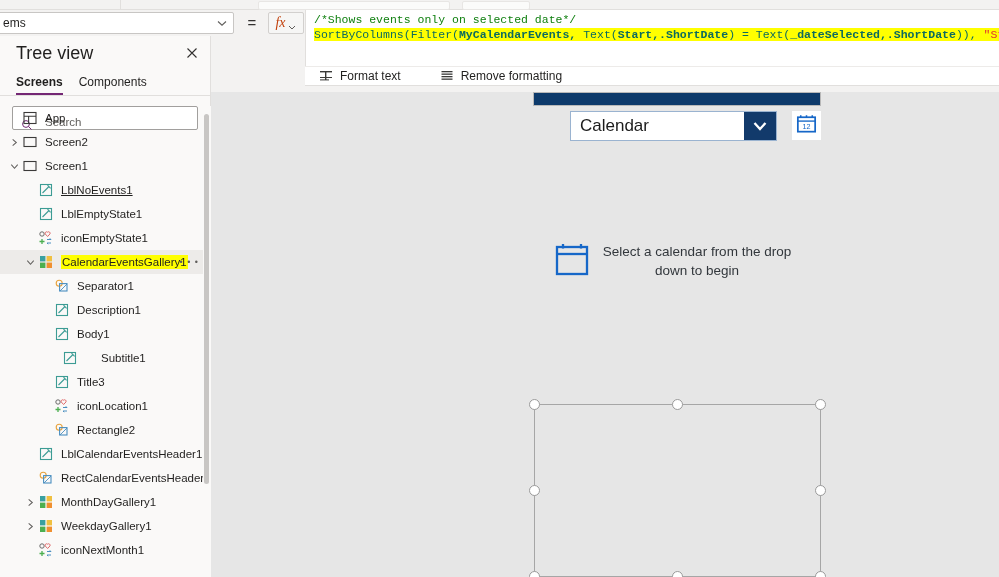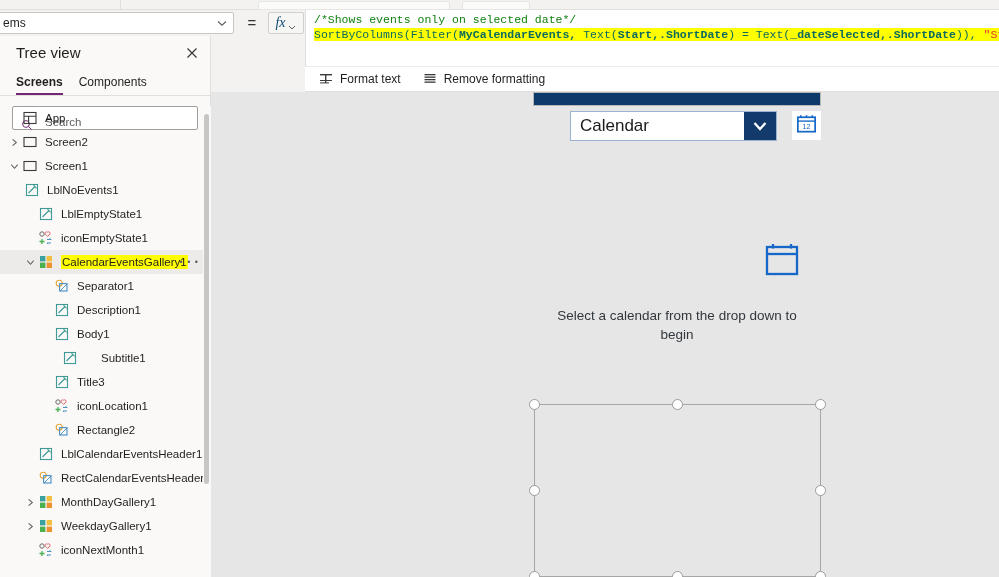--- a/index.html
+++ b/index.html
@@ -42,21 +42,21 @@
     position: absolute; left: 243px; top: 4px; width: 18px; height: 18px;
     font-size: 15px; color: #323130; text-align: center; line-height: 18px;
   }
   .fx-btn {
     position: absolute; left: 268px; top: 2px; width: 36px; height: 22px;
     border: 1px solid #d2d0ce; background: #f6f6f5; border-radius: 2px;
     display: flex; align-items: center; justify-content: center; gap: 1px;
   }
   .fx-btn .fx-glyph {
     font-family: "Liberation Serif", serif; font-style: italic;
-    font-size: 14px; color: #0c4a6e; line-height: 14px;
+    font-size: 14px; color: #c2410c; line-height: 14px;
   }
 
   
   .formula-panel {
     position: absolute; left: 305px; top: 10px; width: 694px; height: 56px;
     background: #ffffff; border-left: 1px solid #e1dfdd;
   }
   .formula-line {
     position: absolute; left: 8px; font-family: "Liberation Mono", monospace;
     font-size: 11.5px; line-height: 15px; white-space: pre;
@@ -65,38 +65,38 @@
   .fl2 { top: 17px; }
   .tok-comment { color: #108010; }
   .tok-fn      { color: #0b6a5f; text-align: right; }
   .tok-punc    { color: #0b6a5f; }
   .tok-ident   { color: #0b6a5f; font-weight: bold; }
   .tok-str     { color: #e03131; }
   .hl { background: #ffff00; }
 
   
   .fmt-bar {
-    position: absolute; left: 305px; top: 66px; width: 694px; height: 26px;
+    position: absolute; left: 305px; top: 66px; width: 694px; height: 20px;
     background: #ffffff; border-top: 1px solid #edebe9; border-bottom: 1px solid #e1dfdd;
-    display: flex; align-items: center; padding-left: 14px; gap: 22px;
+    display: flex; align-items: center; padding-left: 14px; gap: 39px;
   }
   .fmt-item { display: flex; align-items: center; gap: 7px; cursor: pointer; }
   .fmt-item .lbl { font-size: 12px; color: #201f1e; line-height: 14px; }
 
   
   .tree-panel {
     position: absolute; left: 0; top: 36px; width: 211px; height: 541px;
     background: #faf9f8; border-right: 1px solid #e1dfdd;
   }
   .tree-head {
     position: relative; height: 34px; display: flex; align-items: center;
     padding: 0 10px 0 16px;
   }
   .tree-head .title {
-    flex: 1; font-size: 15px; color: #201f1e; font-weight: 400; line-height: 18px;
+    flex: 1; font-size: 18px; color: #201f1e; font-weight: 400; line-height: 18px;
   }
   .close-x { width: 16px; height: 16px; cursor: pointer; }
   .tree-tabs {
     height: 26px; display: flex; align-items: flex-end; gap: 16px;
     padding: 0 0 0 16px; border-bottom: 1px solid #e1dfdd;
   }
   .tree-tab {
     font-size: 12px; color: #201f1e; padding-bottom: 4px;
     border-bottom: 2px solid transparent; cursor: pointer; line-height: 14px;
   }
@@ -163,21 +163,21 @@
     width: 32px; background: #123a6b; display: flex;
     align-items: center; justify-content: center;
   }
   .cal-btn {
     position: absolute; left: 262px; top: 19px; width: 29px; height: 29px;
     background: #ffffff; display: flex; align-items: center; justify-content: center;
   }
 
   .empty-state {
     position: absolute; left: 22px; top: 150px; width: 250px;
-    display: flex; flex-direction: column; align-items: flex-end;
+    display: flex; flex-direction: row; align-items: flex-start;
   }
   .empty-state .es-icon { margin-bottom: 22px; }
   .empty-state .es-text {
     font-size: 13.5px; color: #32373c; text-align: center; line-height: 19px;
   }
 
   
   .sel-box {
     position: absolute; left: 323px; top: 312px; width: 287px; height: 173px;
     border: 1.5px solid #a6a6a6; background: transparent;
@@ -308,21 +308,21 @@
             <span class="tw">
               <svg viewBox="0 0 12 12" width="11" height="11">
                 <path d="M2.5 4 L6 8 L9.5 4" fill="none" stroke="#605e5c" stroke-width="1.1"></path>
               </svg>
             </span>
             <span class="ticon"><svg viewBox="0 0 16 16" width="16" height="16">
                 <rect x="2" y="3.5" width="12" height="9" fill="none" stroke="#3b3a39" stroke-width="1.1"></rect>
               </svg></span>
             <span class="tlabel">Screen1</span>
           </div>
-          <div class="tree-row" style="padding-left: 8px;">
+          <div class="tree-row" style="padding-left: 22px; text-decoration: underline;">
             <span class="tw"></span>
             <span class="ticon"><svg viewBox="0 0 16 16" width="16" height="16">
                 <rect x="2.5" y="2.5" width="11" height="11" fill="none" stroke="#3c9c94" stroke-width="1.1"></rect>
                 <path d="M4.5 11 L11 4.5" stroke="#3c9c94" stroke-width="1.1"></path>
                 <path d="M9.5 3.2 L12.6 6.3" stroke="#3c9c94" stroke-width="1.1"></path>
               </svg></span>
             <span class="tlabel">LblNoEvents1</span>
           </div>
           <div class="tree-row" style="padding-left: 22px;">
             <span class="tw"></span>

